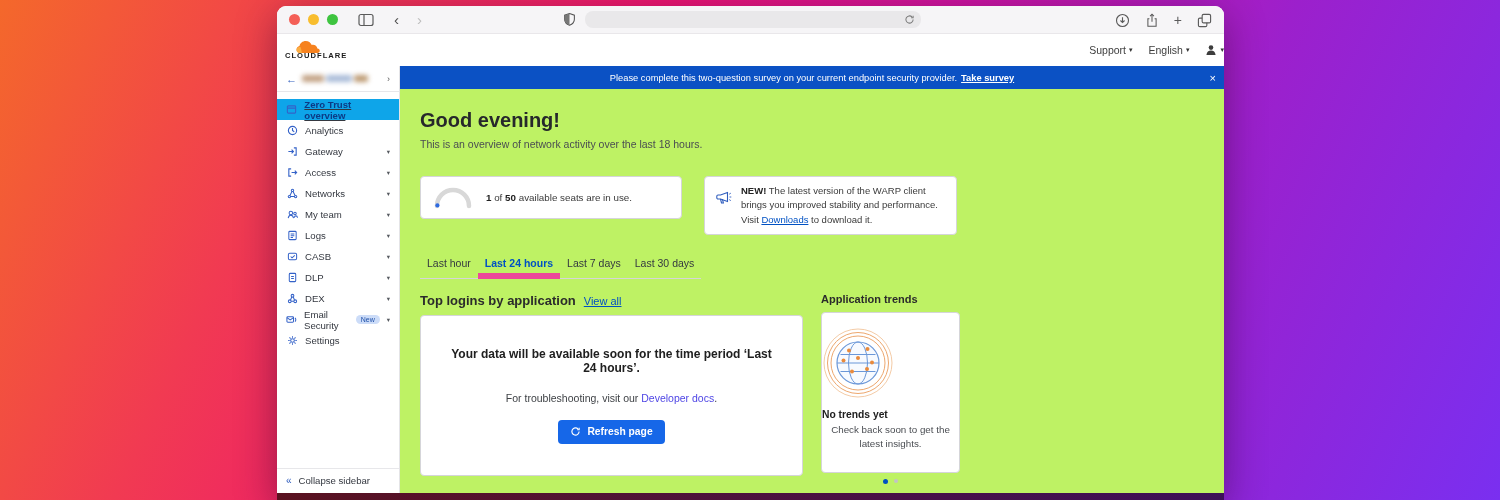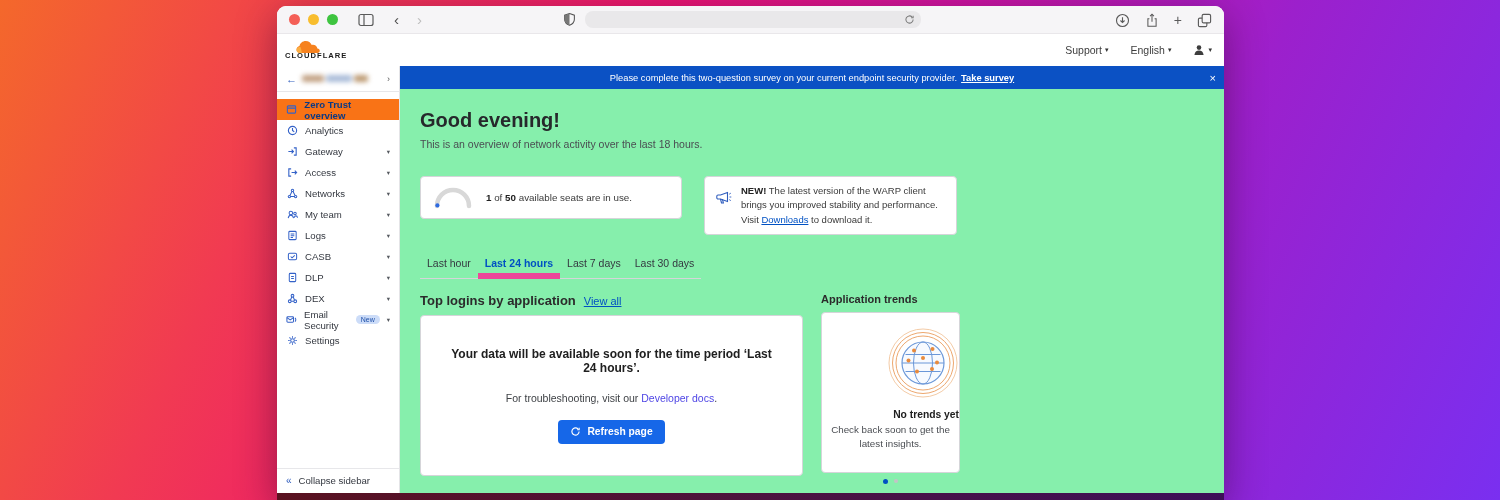--- a/index.html
+++ b/index.html
@@ -30,50 +30,50 @@
   .nav-fwd { color:#bdbdbd; margin-left:10px; }
   .shield { position:absolute; left:286px; top:6px; }
   .addr { position:absolute; left:308px; top:5px; width:336px; height:17px;
     background:#e9e8ea; border-radius:8px; display:flex; align-items:center; justify-content:flex-end; padding:0 6px;
     font-size:9px; color:#777; }
   .chrome-right { position:absolute; right:12px; top:0; height:28px; display:flex; align-items:center; gap:15px; }
   .plus-glyph { font-size:14px; color:#5a5a5a; line-height:1; }
 
   
   .cf-header { height:32px; flex:none; background:#fff; display:flex; align-items:center;
-    justify-content:space-between; padding:0 12px 0 8px; }
+    justify-content:space-between; padding:0 0 0 8px; }
   .logo { display:flex; flex-direction:column; align-items:flex-start; line-height:1; }
   .logo svg { margin-left:10px; display:block; }
   .wordmark { font-size:7.6px; font-weight:bold; letter-spacing:1px; color:#1a1a1a; margin-top:-1px; }
-  .hdr-right { display:flex; align-items:center; gap:22px; font-size:10.5px; color:#3d3d3d; }
+  .hdr-right { display:flex; align-items:center; gap:16px; font-size:10.5px; color:#3d3d3d; }
   .hdr-item { display:flex; align-items:center; gap:3px; cursor:default; }
   .chev { font-size:7px; color:#333; }
 
   
   .app { flex:1; display:flex; min-height:0; }
   .sidebar { width:123px; flex:none; border-right:1px solid #e4e4e7; display:flex; flex-direction:column; padding-bottom:8px; background:#fff; }
   .acct { height:26px; display:flex; align-items:center; padding:0 9px; gap:5px; border-bottom:1px solid #e7e7ea; }
   .acct-back { color:#2e5cbe; font-size:11px; }
   .blur-name { flex:1; display:flex; gap:2px; filter:blur(2.5px); }
   .blur-name span { height:7px; border-radius:2px; display:inline-block; }
   .acct-chev { color:#555; font-size:9px; }
   .nav { margin-top:7px; }
   .nav-item { height:21px; display:flex; align-items:center; padding:0 9px; gap:7px;
     font-size:9.6px; color:#343840; cursor:pointer; }
   .nav-item .nav-chev { margin-left:auto; font-size:6.5px; color:#565a60; }
-  .nav-item.active { background:#f97316; }
+  .nav-item.active { background:#0ea5e9;text-decoration:underline; }
   .nav-item.active .nav-label { font-weight:bold; color:#0c3a85; }
   .nav-ic { width:12px; display:flex; justify-content:center; }
   .badge-new { background:#ccdcf8; color:#1d4fa8; font-size:7px; padding:1px 5px; border-radius:7px; margin-left:2px; }
   .collapse-row { margin-top:auto; height:24px; border-top:1px solid #e7e7ea; display:flex; align-items:center;
     gap:7px; padding:0 9px; font-size:9.6px; color:#343840; }
   .collapse-glyph { color:#2e5cbe; font-size:10px; }
 
   
-  .main { flex:1; overflow:hidden; position:relative; background:#86efac; }
+  .main { flex:1; overflow:hidden; position:relative; background:#bef264; }
   .banner { height:23px; background:#0b51c4; color:#fff; font-size:9.3px;
     display:flex; align-items:center; justify-content:center; position:relative; }
   .banner-link { font-weight:bold; text-decoration:underline; color:#fff; margin-left:4px; cursor:pointer; }
   .banner-close { position:absolute; right:8px; top:0; height:23px; display:flex; align-items:center;
     color:#fff; font-size:11px; cursor:pointer; }
   .content { padding:20px 0 0 20px; }
   .greeting { font-size:20px; font-weight:bold; color:#26282b; }
   .subtitle { margin-top:6px; font-size:10.5px; color:#4a4d52; }
 
   .info-row { margin-top:26px; display:flex; gap:22px; }
@@ -99,21 +99,21 @@
   .h-trends { font-size:11px; font-weight:bold; color:#2b2b2b; }
 
   .empty-card { margin-top:7px; height:161px; display:flex; flex-direction:column; align-items:center; justify-content:center; }
   .empty-title { font-size:12px; font-weight:bold; color:#202020; text-align:center; padding:0 30px; }
   .empty-help { margin-top:17px; font-size:10.5px; color:#3f4246; }
   .help-link { color:#4f46e5; cursor:pointer; }
   .refresh-btn { margin-top:16px; height:22px; padding:12px 12px; background:#1667e8; color:#fff;
     border:none; border-radius:4px; font-size:10.3px; font-weight:bold;
     display:flex; align-items:center; gap:6px; cursor:pointer; font-family:"Liberation Sans", sans-serif; }
 
-  .trends-card { margin-top:7px; height:161px; display:flex; flex-direction:column; align-items:flex-end; padding-top:14px; }
+  .trends-card { margin-top:7px; height:161px; display:flex; flex-direction:column; align-items:flex-start; padding-top:14px; }
   .trends-title { font-size:10.3px; font-weight:bold; color:#202020; margin-top:10px; }
   .trends-text { font-size:9.8px; color:#4a4d52; text-align:center; line-height:1.5; margin-top:3px; padding:0 8px; }
   .dots { margin-top:6px; display:flex; gap:6px; justify-content:center; align-items:center; }
   .dot { border-radius:50%; cursor:pointer; }
   .dot-active { width:5px; height:5px; background:#0051c3; }
   .dot-idle { width:4px; height:4px; background:#c3c3c6; }
 
   .dns-card { margin-top:14px; width:540px; height:80px; position:relative; overflow:hidden; }
 
   svg { display:block; }

